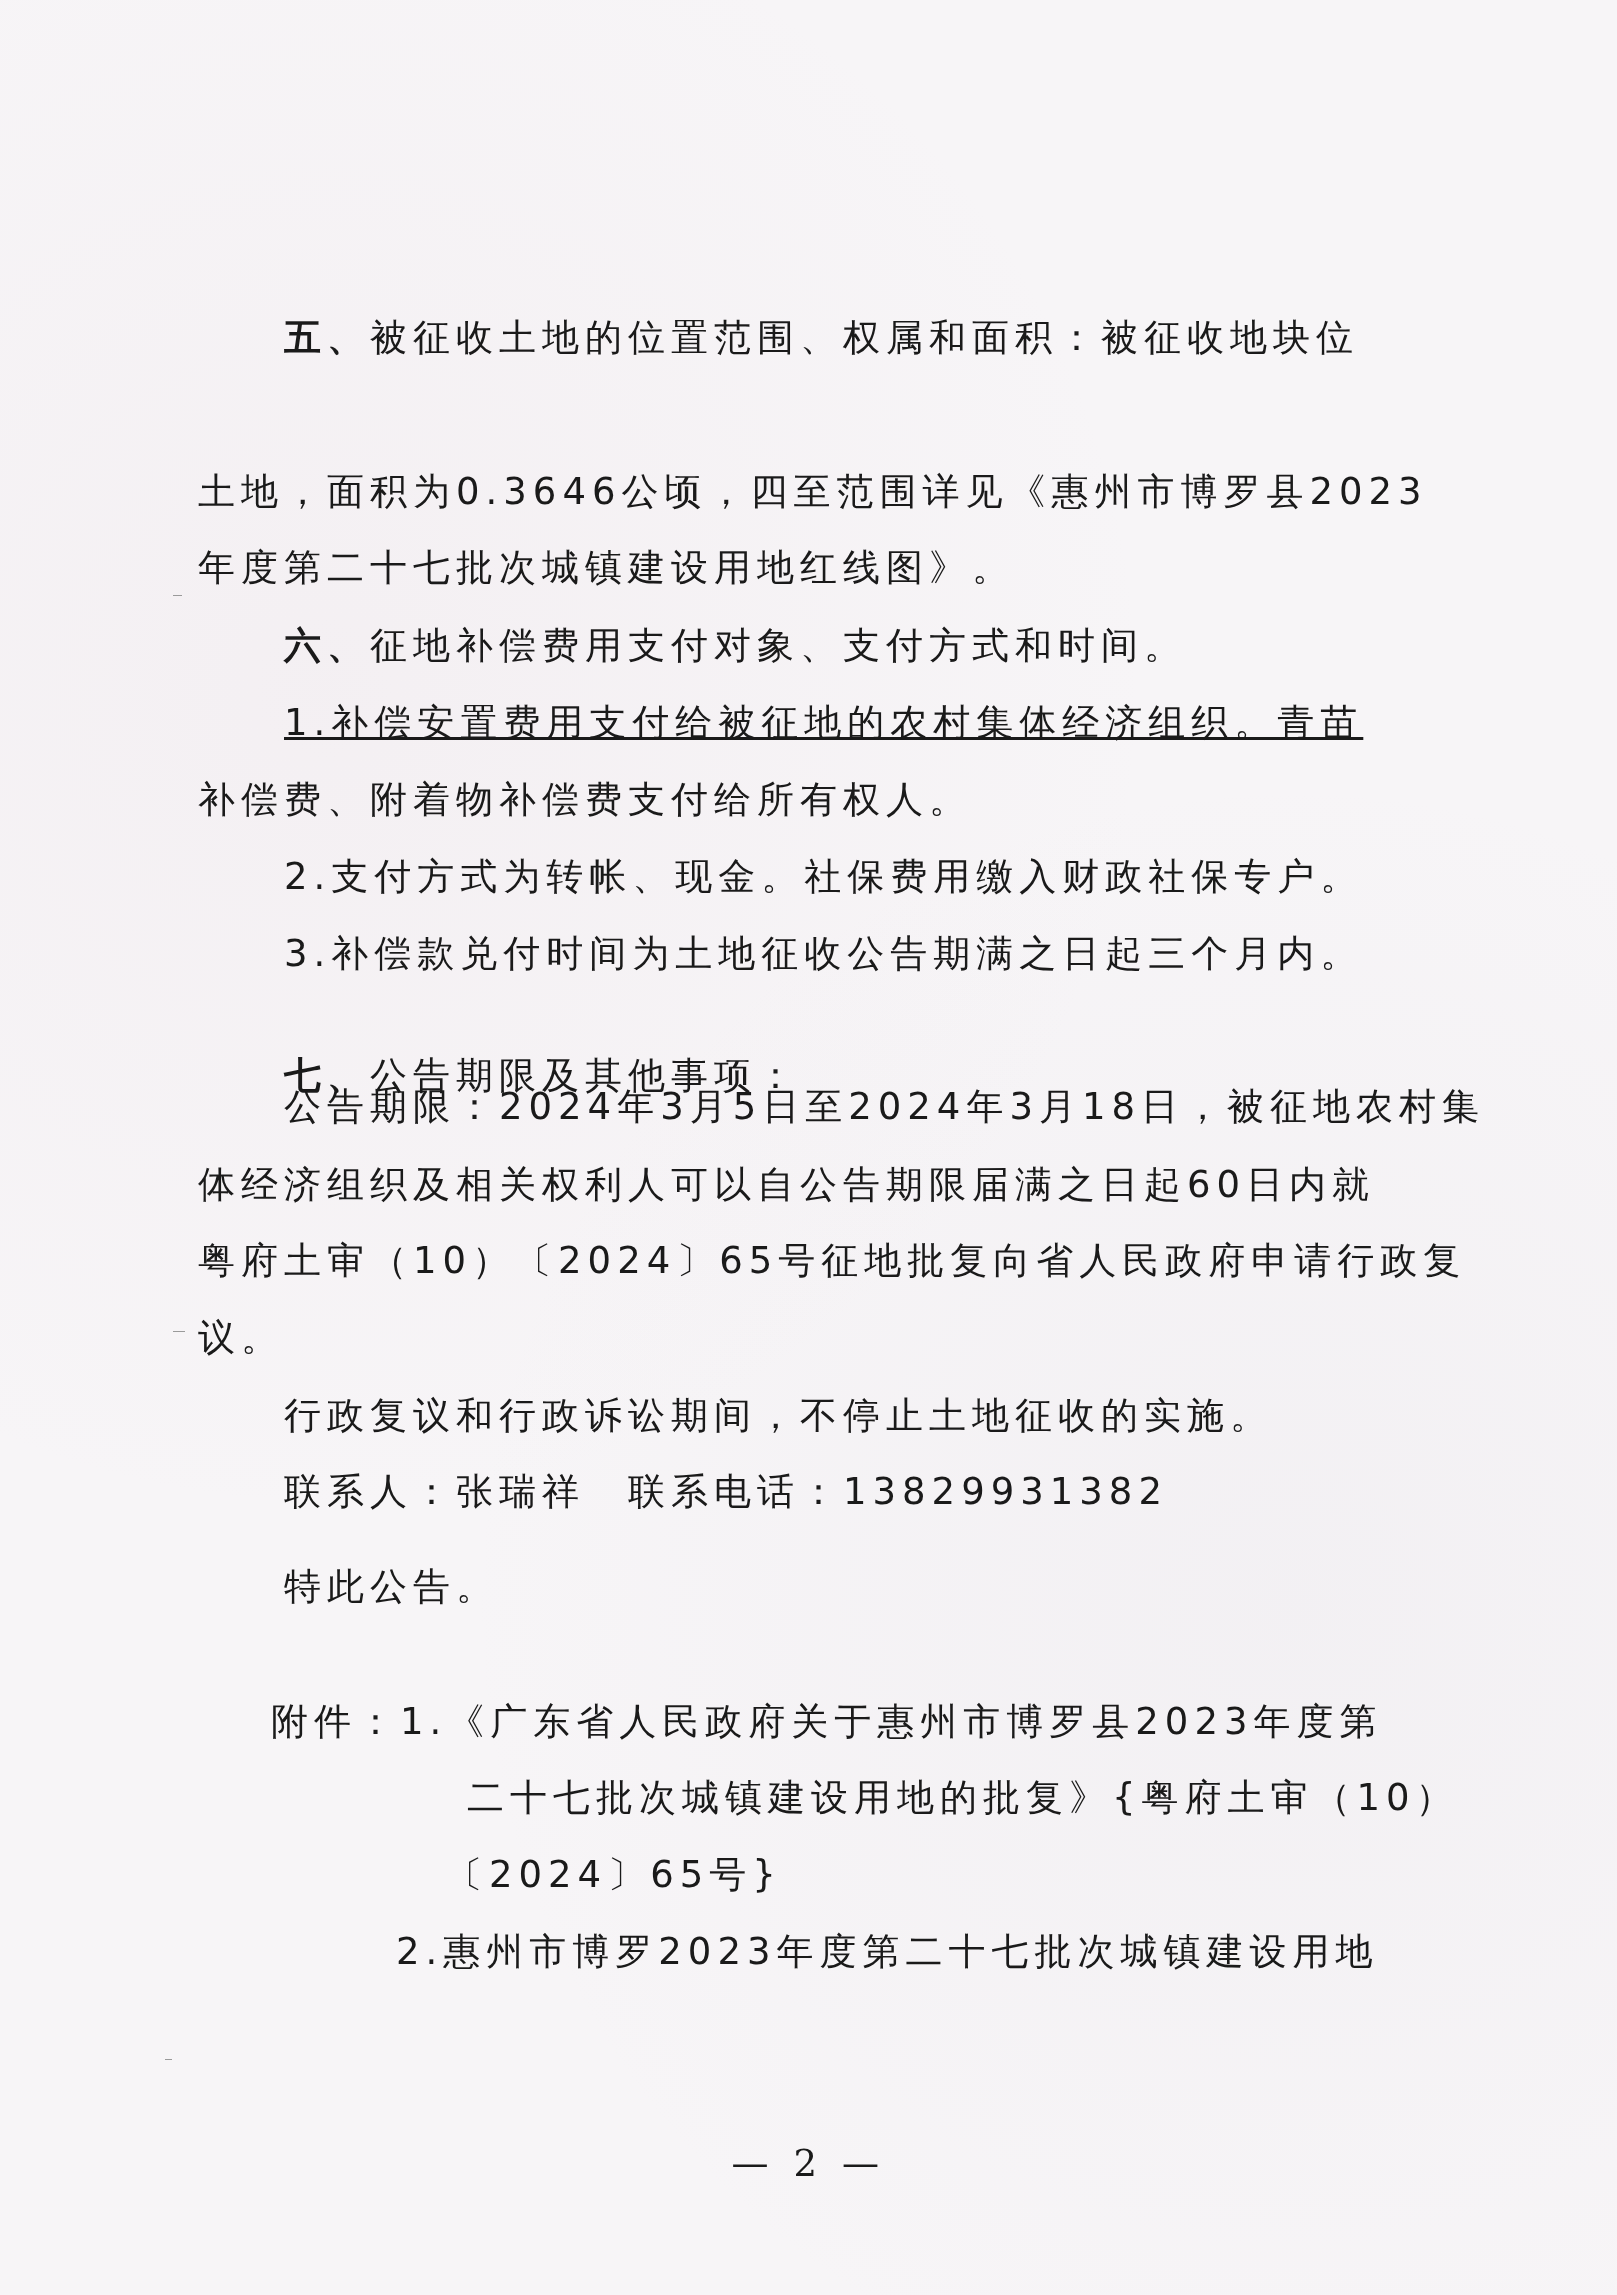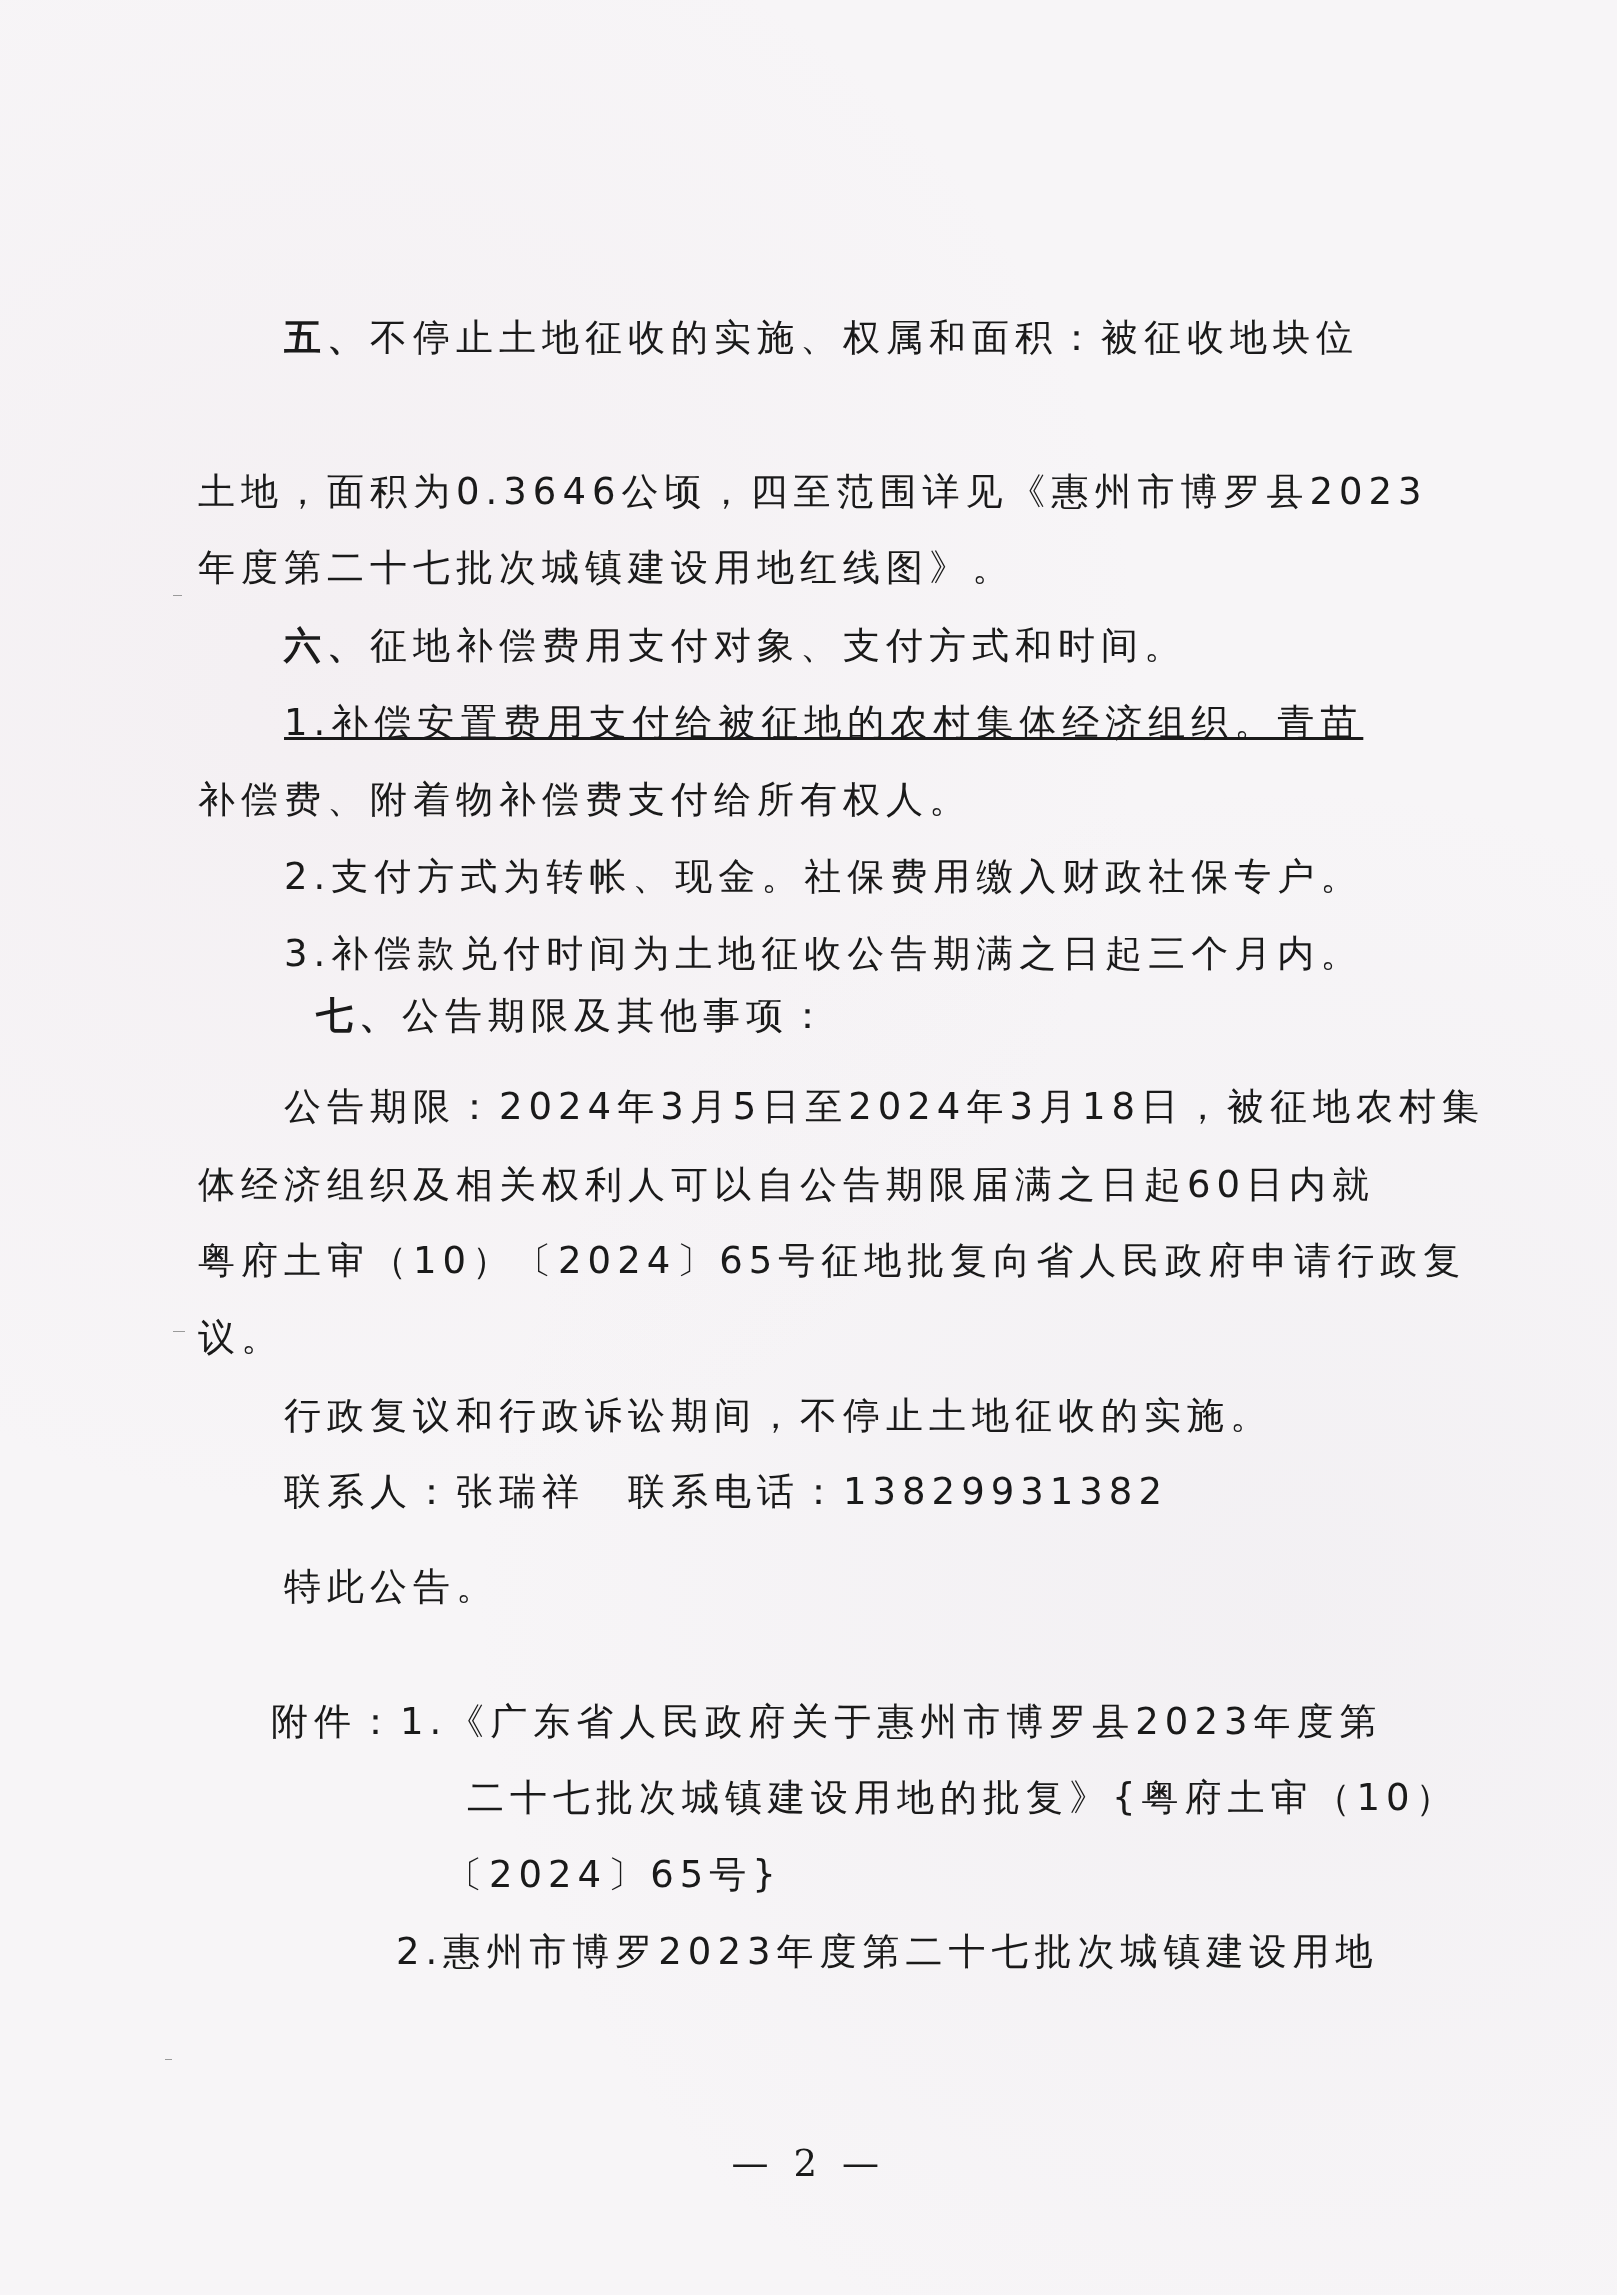--- a/index.html
+++ b/index.html
@@ -33,31 +33,31 @@
     font-family: "DejaVu Serif", "Liberation Serif", serif;
     font-size: 37px; letter-spacing: 6.6px;
   }
   .speck { position: absolute; background: #9a9a9a; height: 1.3px; }
 </style>
 </head>
 <body>
 
 <div class="page">
 
-  <div class="line heading" style="left:284px; top:315px;"><span>五、</span><span class="rest">不停止土地征收的实施、权属和面积：被征收地块位</span></div>
+  <div class="line heading" style="left:284px; top:315px;"><span>五、</span><span class="rest">被征收土地的位置范围、权属和面积：被征收地块位</span></div>
   <div class="line" style="left:198px; top:469px;">土地，面积为0.3646公顷，四至范围详见《惠州市博罗县2023</div>
   <div class="line heading" style="left:284px; top:623px;"><span>六、</span><span class="rest">征地补偿费用支付对象、支付方式和时间。</span></div>
 
   <div class="line" style="left:198px; top:545px;">年度第二十七批次城镇建设用地红线图》。</div>
   <div class="line" style="left:284px; top:700px;text-decoration:underline;">1.补偿安置费用支付给被征地的农村集体经济组织。青苗</div>
   <div class="line" style="left:198px; top:777px;">补偿费、附着物补偿费支付给所有权人。</div>
   <div class="line" style="left:284px; top:854px;">2.支付方式为转帐、现金。社保费用缴入财政社保专户。</div>
   <div class="line" style="left:284px; top:931px;">3.补偿款兑付时间为土地征收公告期满之日起三个月内。</div>
 
-  <div class="line heading" style="left:284px; top:993px;margin-left:32px;"><span>七、</span><span class="rest">公告期限及其他事项：</span></div>
+  <div class="line heading" style="left:284px; top:1053px;"><span>七、</span><span class="rest">公告期限及其他事项：</span></div>
   <div class="line" style="left:284px; top:1084px;">公告期限：2024年3月5日至2024年3月18日，被征地农村集</div>
   <div class="line" style="left:198px; top:1162px;">体经济组织及相关权利人可以自公告期限届满之日起60日内就</div>
   <div class="line" style="left:198px; top:1238px;">粤府土审（10）〔2024〕65号征地批复向省人民政府申请行政复</div>
   <div class="line" style="left:198px; top:1315px;">议。</div>
   <div class="line" style="left:284px; top:1393px;">行政复议和行政诉讼期间，不停止土地征收的实施。</div>
   <div class="line" style="left:284px; top:1469px;">联系人：张瑞祥　联系电话：13829931382</div>
   <div class="line" style="left:284px; top:1564px;">特此公告。</div>
 
   <div class="line" style="left:271px; top:1699px;"><span>附件：</span><span>1.《广东省人民政府关于惠州市博罗县2023年度第</span></div>
   <div class="line" style="left:467px; top:1775px;">二十七批次城镇建设用地的批复》{粤府土审（10）</div>

